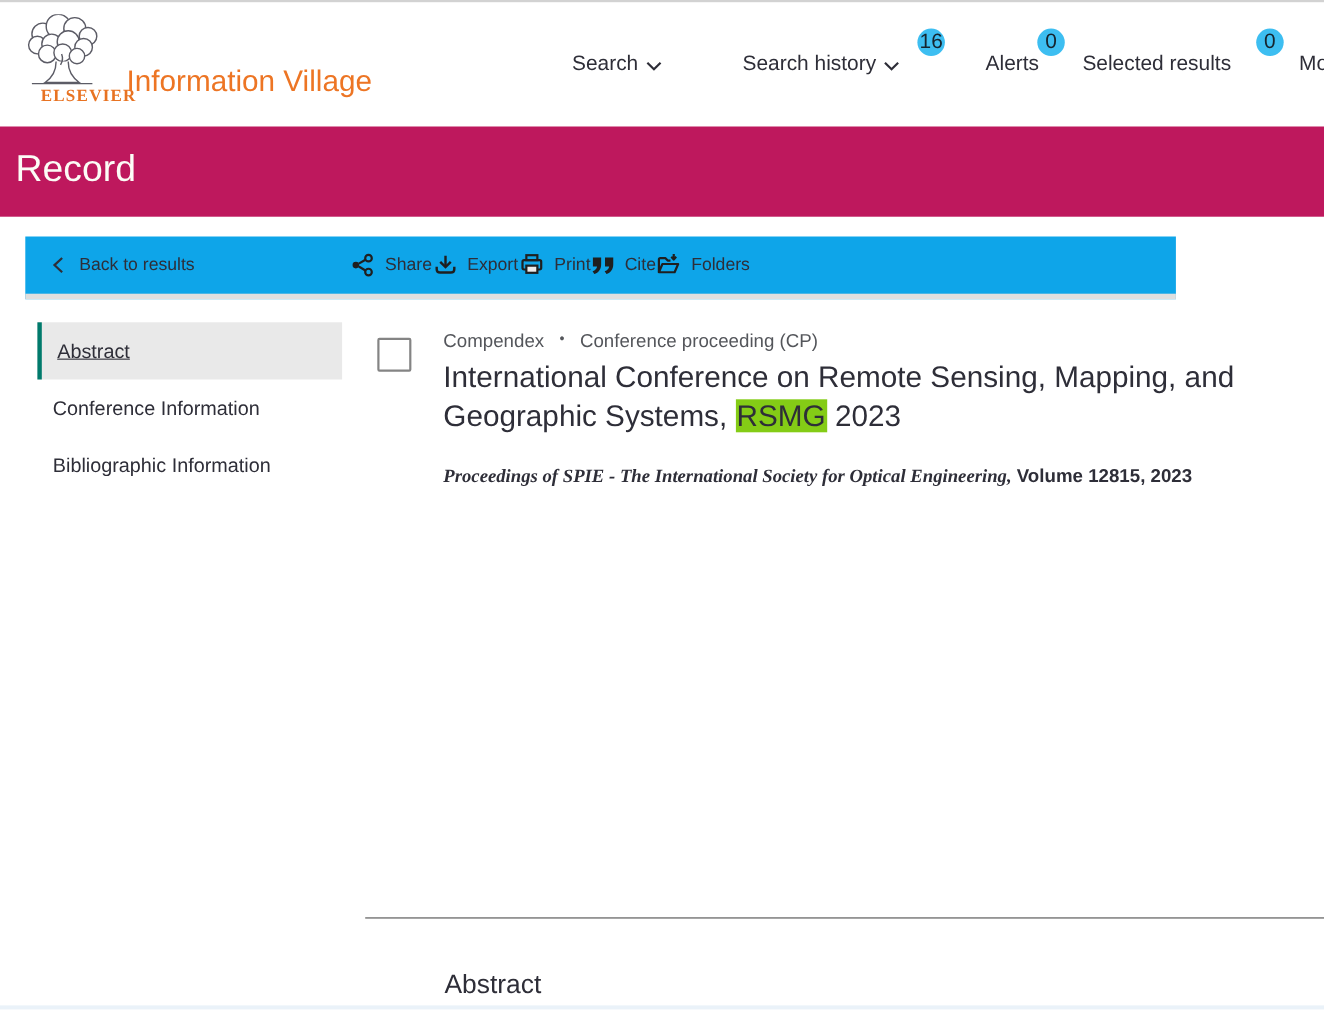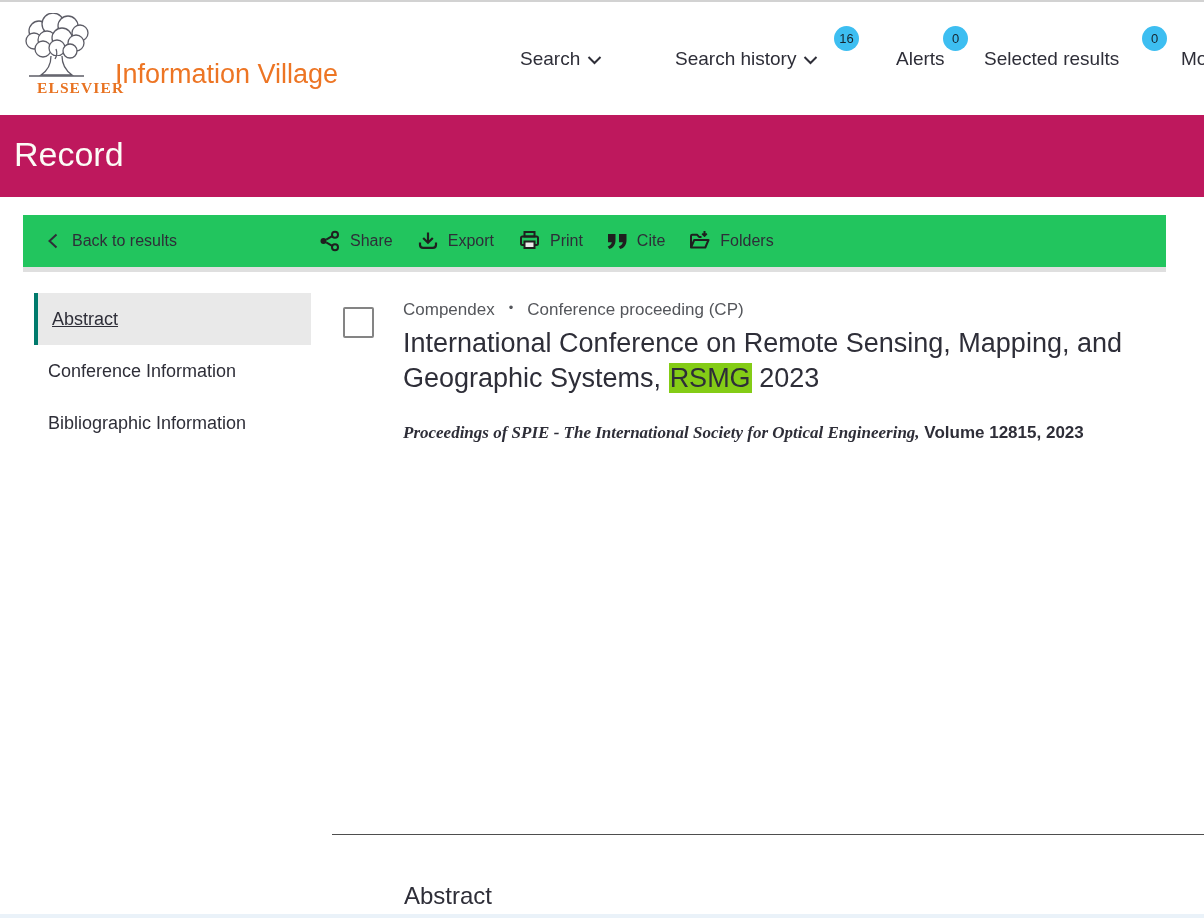--- a/index.html
+++ b/index.html
@@ -9,33 +9,33 @@
 
   
   .logo{position:absolute;left:17px;top:13px;width:80px;cursor:pointer;}
   .logo-word{font-family:"Liberation Serif",serif;font-weight:bold;font-size:15.5px;
              letter-spacing:1.1px;color:#E87322;text-align:center;margin-top:0px;margin-left:20px;}
   .product{position:absolute;left:115px;top:59px;font-size:27px;color:#ED7524;cursor:pointer;}
   .nav-item{position:absolute;top:48px;font-size:19px;display:flex;align-items:center;gap:7px;
             color:#2E2E38;cursor:pointer;white-space:nowrap;background:none;border:none;padding:0;}
   .chev{margin-top:3px;}
   .badge{position:absolute;width:25px;height:25px;border-radius:50%;background:#3DBEF1;
-         color:#16242E;font-size:13px;display:flex;align-items:center;justify-content:center;z-index:3;}
+         color:#16242E;font-size:19px;display:flex;align-items:center;justify-content:center;z-index:3;}
 
   
   .banner{position:absolute;top:115px;left:0;width:100%;height:82px;background:#be185d;}
   .banner h1{margin:0;position:absolute;left:14px;top:50%;transform:translateY(-54%);
              font-size:34px;font-weight:400;color:#FCFCF6;}
 
   
-  .toolbar{position:absolute;left:23px;top:215px;width:1143px;height:52px;background:#22c55e;
+  .toolbar{position:absolute;left:23px;top:215px;width:1046px;height:52px;background:#0ea5e9;
            border-bottom:5px solid #DFDFDF;}
   .back{position:absolute;left:17px;top:0;height:52px;display:flex;align-items:center;gap:13px;
         font-size:16px;background:none;border:none;color:#2E2E38;cursor:pointer;font-family:inherit;}
-  .actions{position:absolute;left:295px;top:0;height:52px;display:flex;align-items:center;gap:23px;}
+  .actions{position:absolute;left:295px;top:0;height:52px;display:flex;align-items:center;}
   .action{display:flex;align-items:center;gap:8px;font-size:16px;background:none;border:none;
           color:#2E2E38;cursor:pointer;font-family:inherit;padding:0;}
 
   
   .side-active{position:absolute;left:34px;top:293px;width:277px;height:52px;background:#E9E9E9;
                border-left:4px solid #007A6C;box-sizing:border-box;display:flex;align-items:center;
                padding-left:14px;font-size:18px;cursor:pointer;}
   .side-active span{text-decoration:underline;}
   .side-plain{position:absolute;left:48px;font-size:18px;cursor:pointer;background:none;border:none;
               color:#2E2E38;font-family:inherit;padding:0;}

